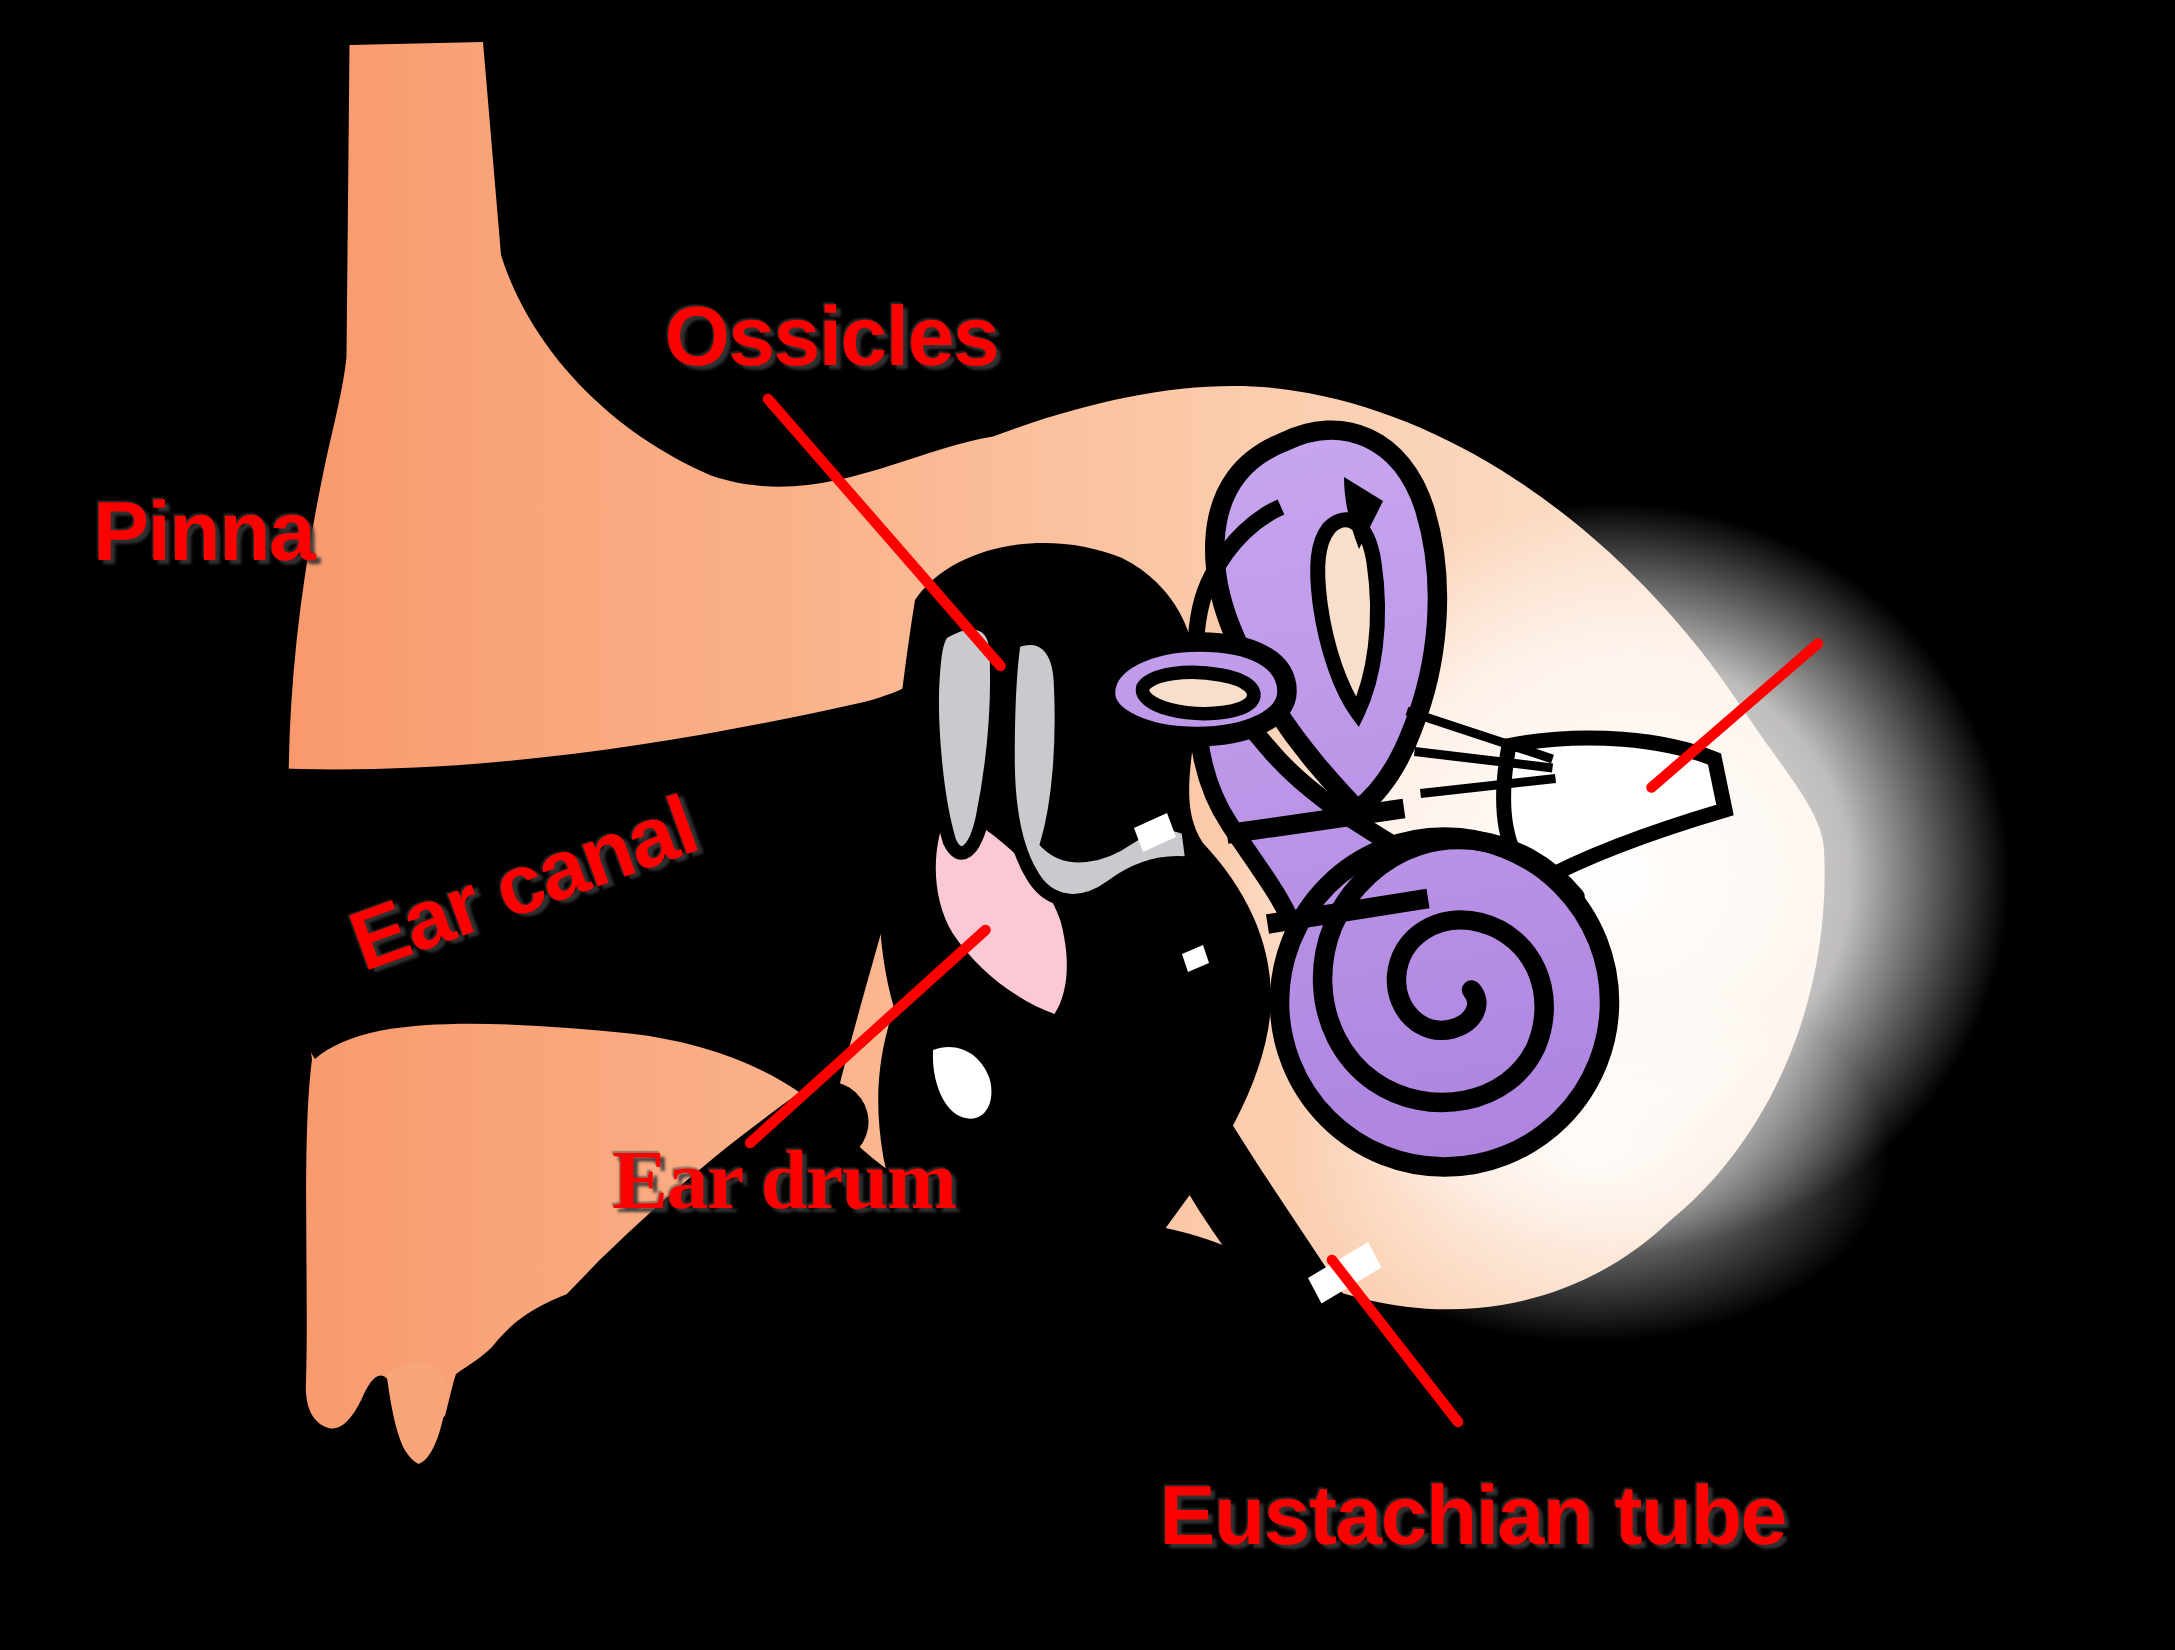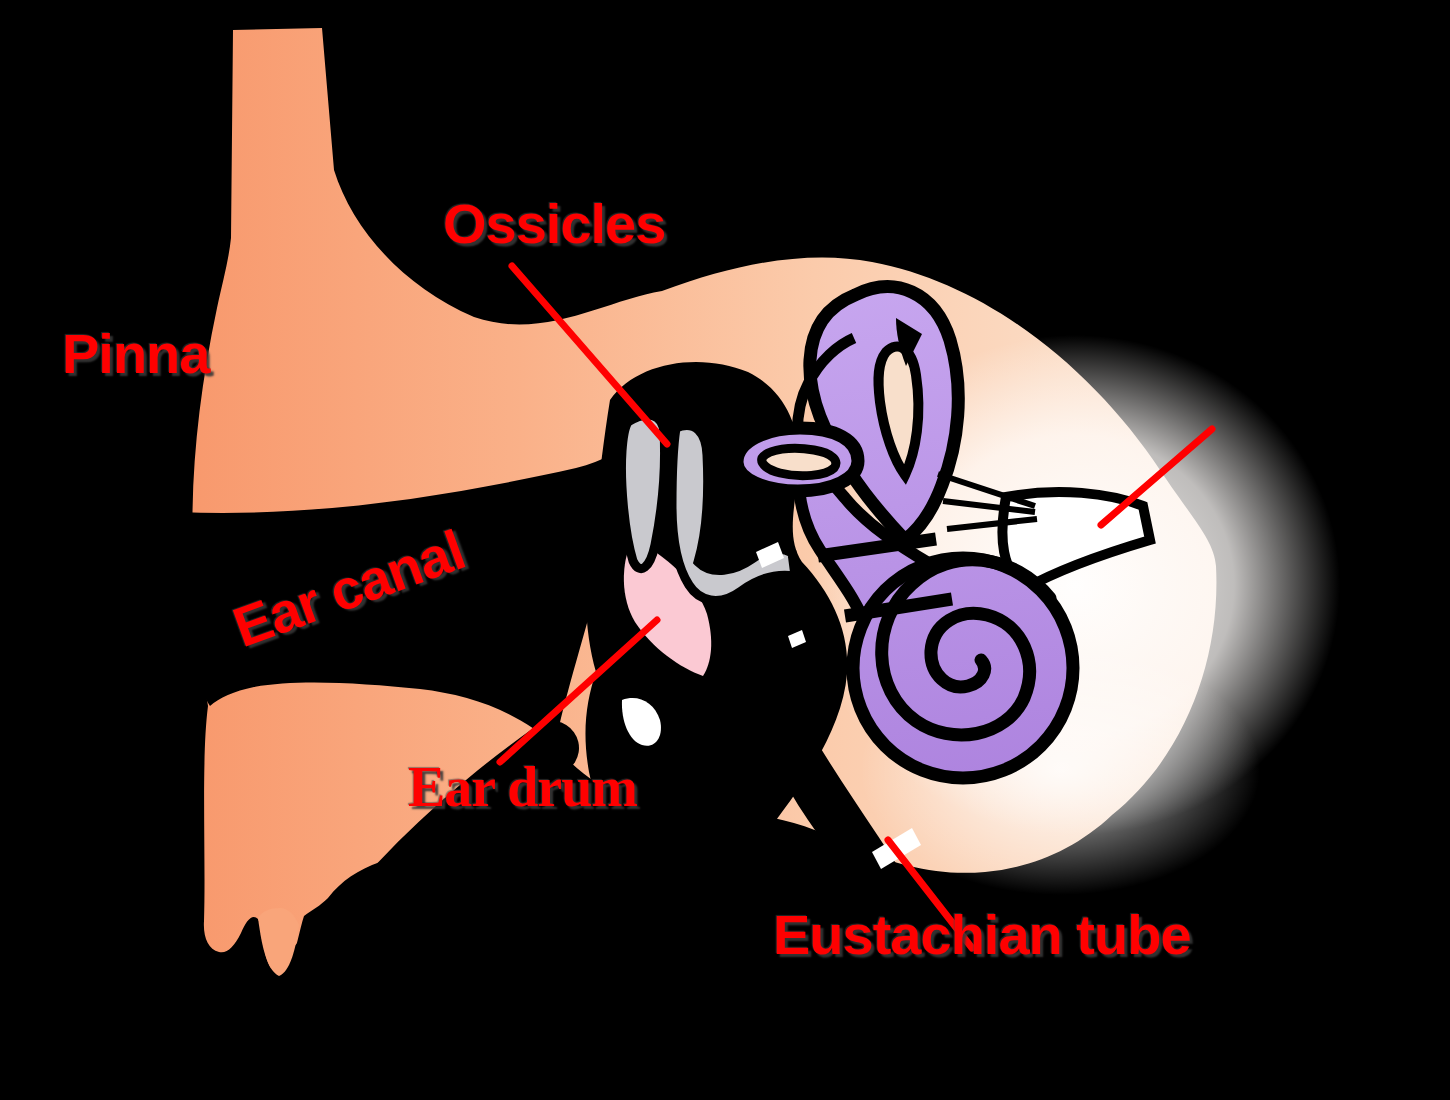--- a/index.html
+++ b/index.html
@@ -8,21 +8,21 @@
   .stage svg{position:absolute;left:0;top:0;}
   .label{position:absolute;font-weight:700;font-size:56px;color:#FF0000;white-space:nowrap;
          letter-spacing:-1px;line-height:1;
          text-shadow:3px 3px 2px rgba(55,55,55,.9), -1px -1px 1px rgba(70,70,70,.55);}
   .label--pinna{left:30px;top:326px;margin-left:32px;}
   .label--ossicles{left:443px;top:196px;}
   .label--earcanal{left:236px;top:602px;transform:rotate(-20deg);transform-origin:left center;}
   .label--eardrum{left:408px;top:759px;font-family:Liberation Serif, serif;}
   .label--auditory{left:1045px;top:359px;}
   .label--cochlea{left:1012px;top:744px;}
-  .label--eustachian{left:773px;top:907px;}
+  .label--eustachian{left:773px;top:982px;}
 </style>
 </head>
 <body>
 
 <div class="stage">
 
   <svg width="1450" height="1100" viewBox="0 0 1450 1100">
     <defs>
       <linearGradient id="skinGrad" gradientUnits="userSpaceOnUse" x1="190" y1="550" x2="1230" y2="550">
         <stop offset="0" stop-color="#F8996D"></stop>

